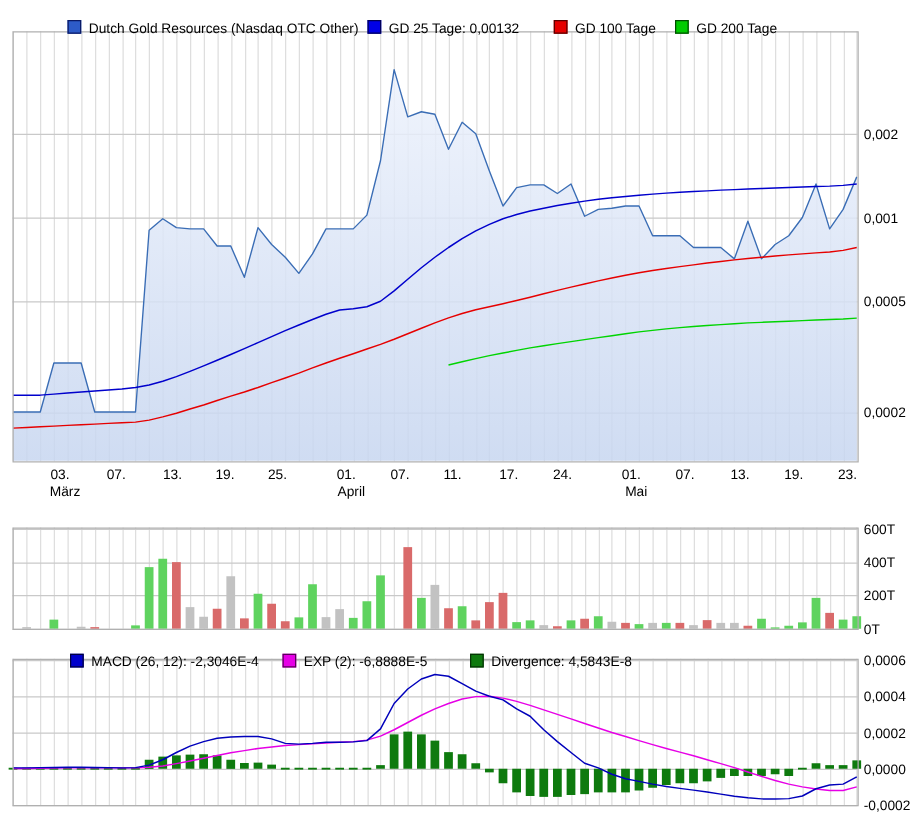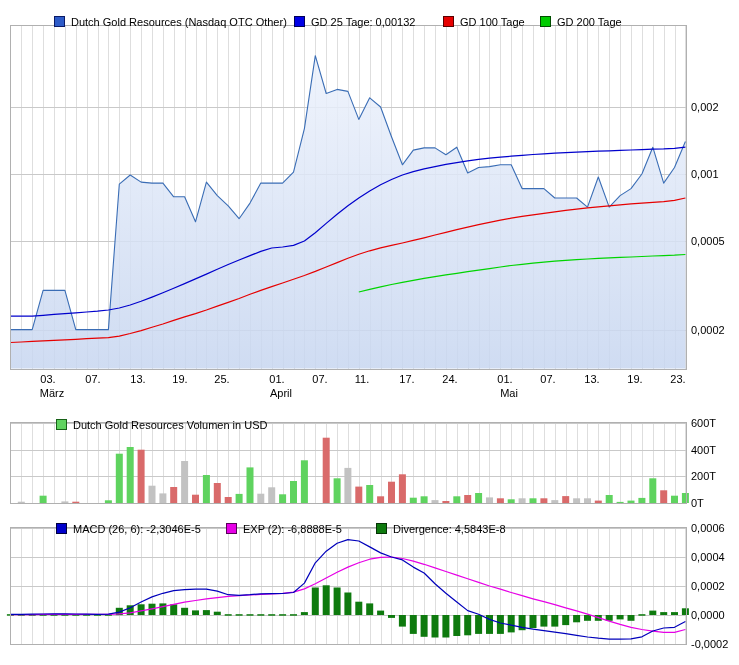--- a/index.html
+++ b/index.html
@@ -405,21 +405,18 @@
         <text x="281" y="397">April</text>
         <text x="509" y="397">Mai</text>
       </g>
     </svg>
   <div class="legend-row" style="top:4px">
       <span class="legend-item" style="left: 10px;"><span class="swatch" style="background: rgb(45, 91, 200); border-color: rgb(10, 26, 102);"></span><span>Dutch Gold Resources (Nasdaq OTC Other)</span></span>
       <span class="legend-item" style="left: 250px;"><span class="swatch" style="background: rgb(0, 0, 230); border-color: rgb(0, 0, 89);"></span><span>GD 25 Tage: 0,00132</span></span>
       <span class="legend-item" style="left: 399px;"><span class="swatch" style="background: rgb(230, 0, 0); border-color: rgb(89, 0, 0);"></span><span>GD 100 Tage</span></span>
       <span class="legend-item" style="left: 496px;"><span class="swatch" style="background: rgb(0, 204, 0); border-color: rgb(0, 77, 0);"></span><span>GD 200 Tage</span></span>
     </div>
-  <div class="legend-row" style="top:407px">
-      <span class="legend-item" style="left: 12px;"><span class="swatch" style="background: rgb(95, 211, 95); border-color: rgb(23, 97, 23);"></span><span>Dutch Gold Resources Volumen in USD</span></span>
-    </div>
   <div class="legend-row" style="top:511px">
-      <span class="legend-item" style="left: 12px;"><span class="swatch" style="background: rgb(0, 0, 204); border-color: rgb(0, 0, 64);"></span><span>MACD (26, 6): -2,3046E-5</span></span>
+      <span class="legend-item" style="left: 12px;"><span class="swatch" style="background: rgb(0, 0, 204); border-color: rgb(0, 0, 64);"></span><span>MACD (26, 12): -2,3046E-4</span></span>
       <span class="legend-item" style="left: 182px;"><span class="swatch" style="background: rgb(230, 0, 230); border-color: rgb(89, 0, 89);"></span><span>EXP (2): -6,8888E-5</span></span>
       <span class="legend-item" style="left: 332px;"><span class="swatch" style="background: rgb(14, 122, 14); border-color: rgb(5, 51, 5);"></span><span>Divergence: 4,5843E-8</span></span>
     </div>
 </div>
 
 </body></html>

